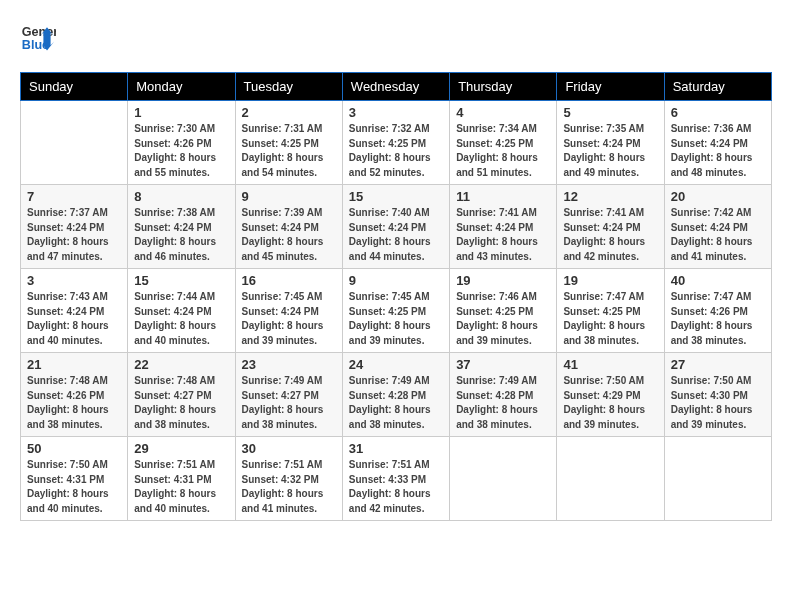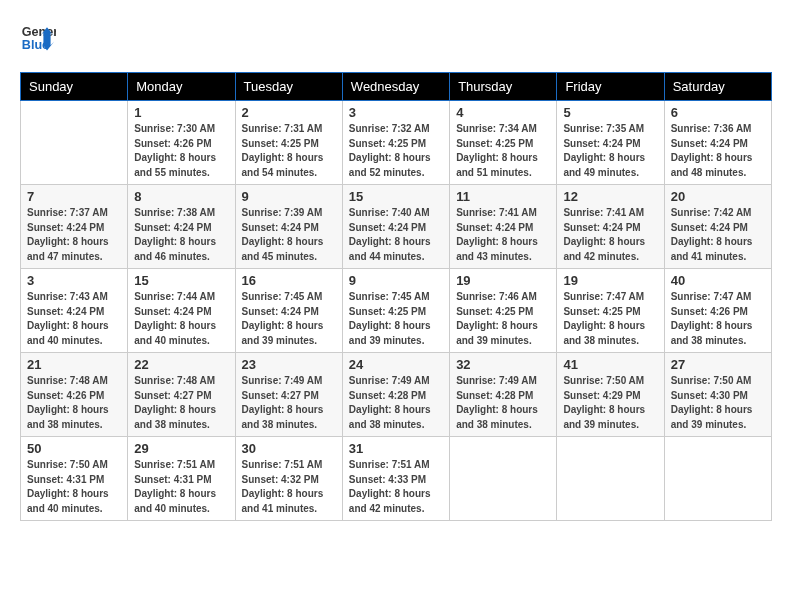--- a/index.html
+++ b/index.html
@@ -207,21 +207,21 @@
         </td>
         <td>
           <span class="day-number">23</span>
           <div class="day-info">Sunrise: 7:49 AM<br>Sunset: 4:27 PM<br>Daylight: 8 hours<br>and 38 minutes.</div>
         </td>
         <td>
           <span class="day-number">24</span>
           <div class="day-info">Sunrise: 7:49 AM<br>Sunset: 4:28 PM<br>Daylight: 8 hours<br>and 38 minutes.</div>
         </td>
         <td>
-          <span class="day-number">32</span>
+          <span class="day-number">37</span>
           <div class="day-info">Sunrise: 7:49 AM<br>Sunset: 4:28 PM<br>Daylight: 8 hours<br>and 38 minutes.</div>
         </td>
         <td>
           <span class="day-number">41</span>
           <div class="day-info">Sunrise: 7:50 AM<br>Sunset: 4:29 PM<br>Daylight: 8 hours<br>and 39 minutes.</div>
         </td>
         <td>
           <span class="day-number">27</span>
           <div class="day-info">Sunrise: 7:50 AM<br>Sunset: 4:30 PM<br>Daylight: 8 hours<br>and 39 minutes.</div>
         </td>

